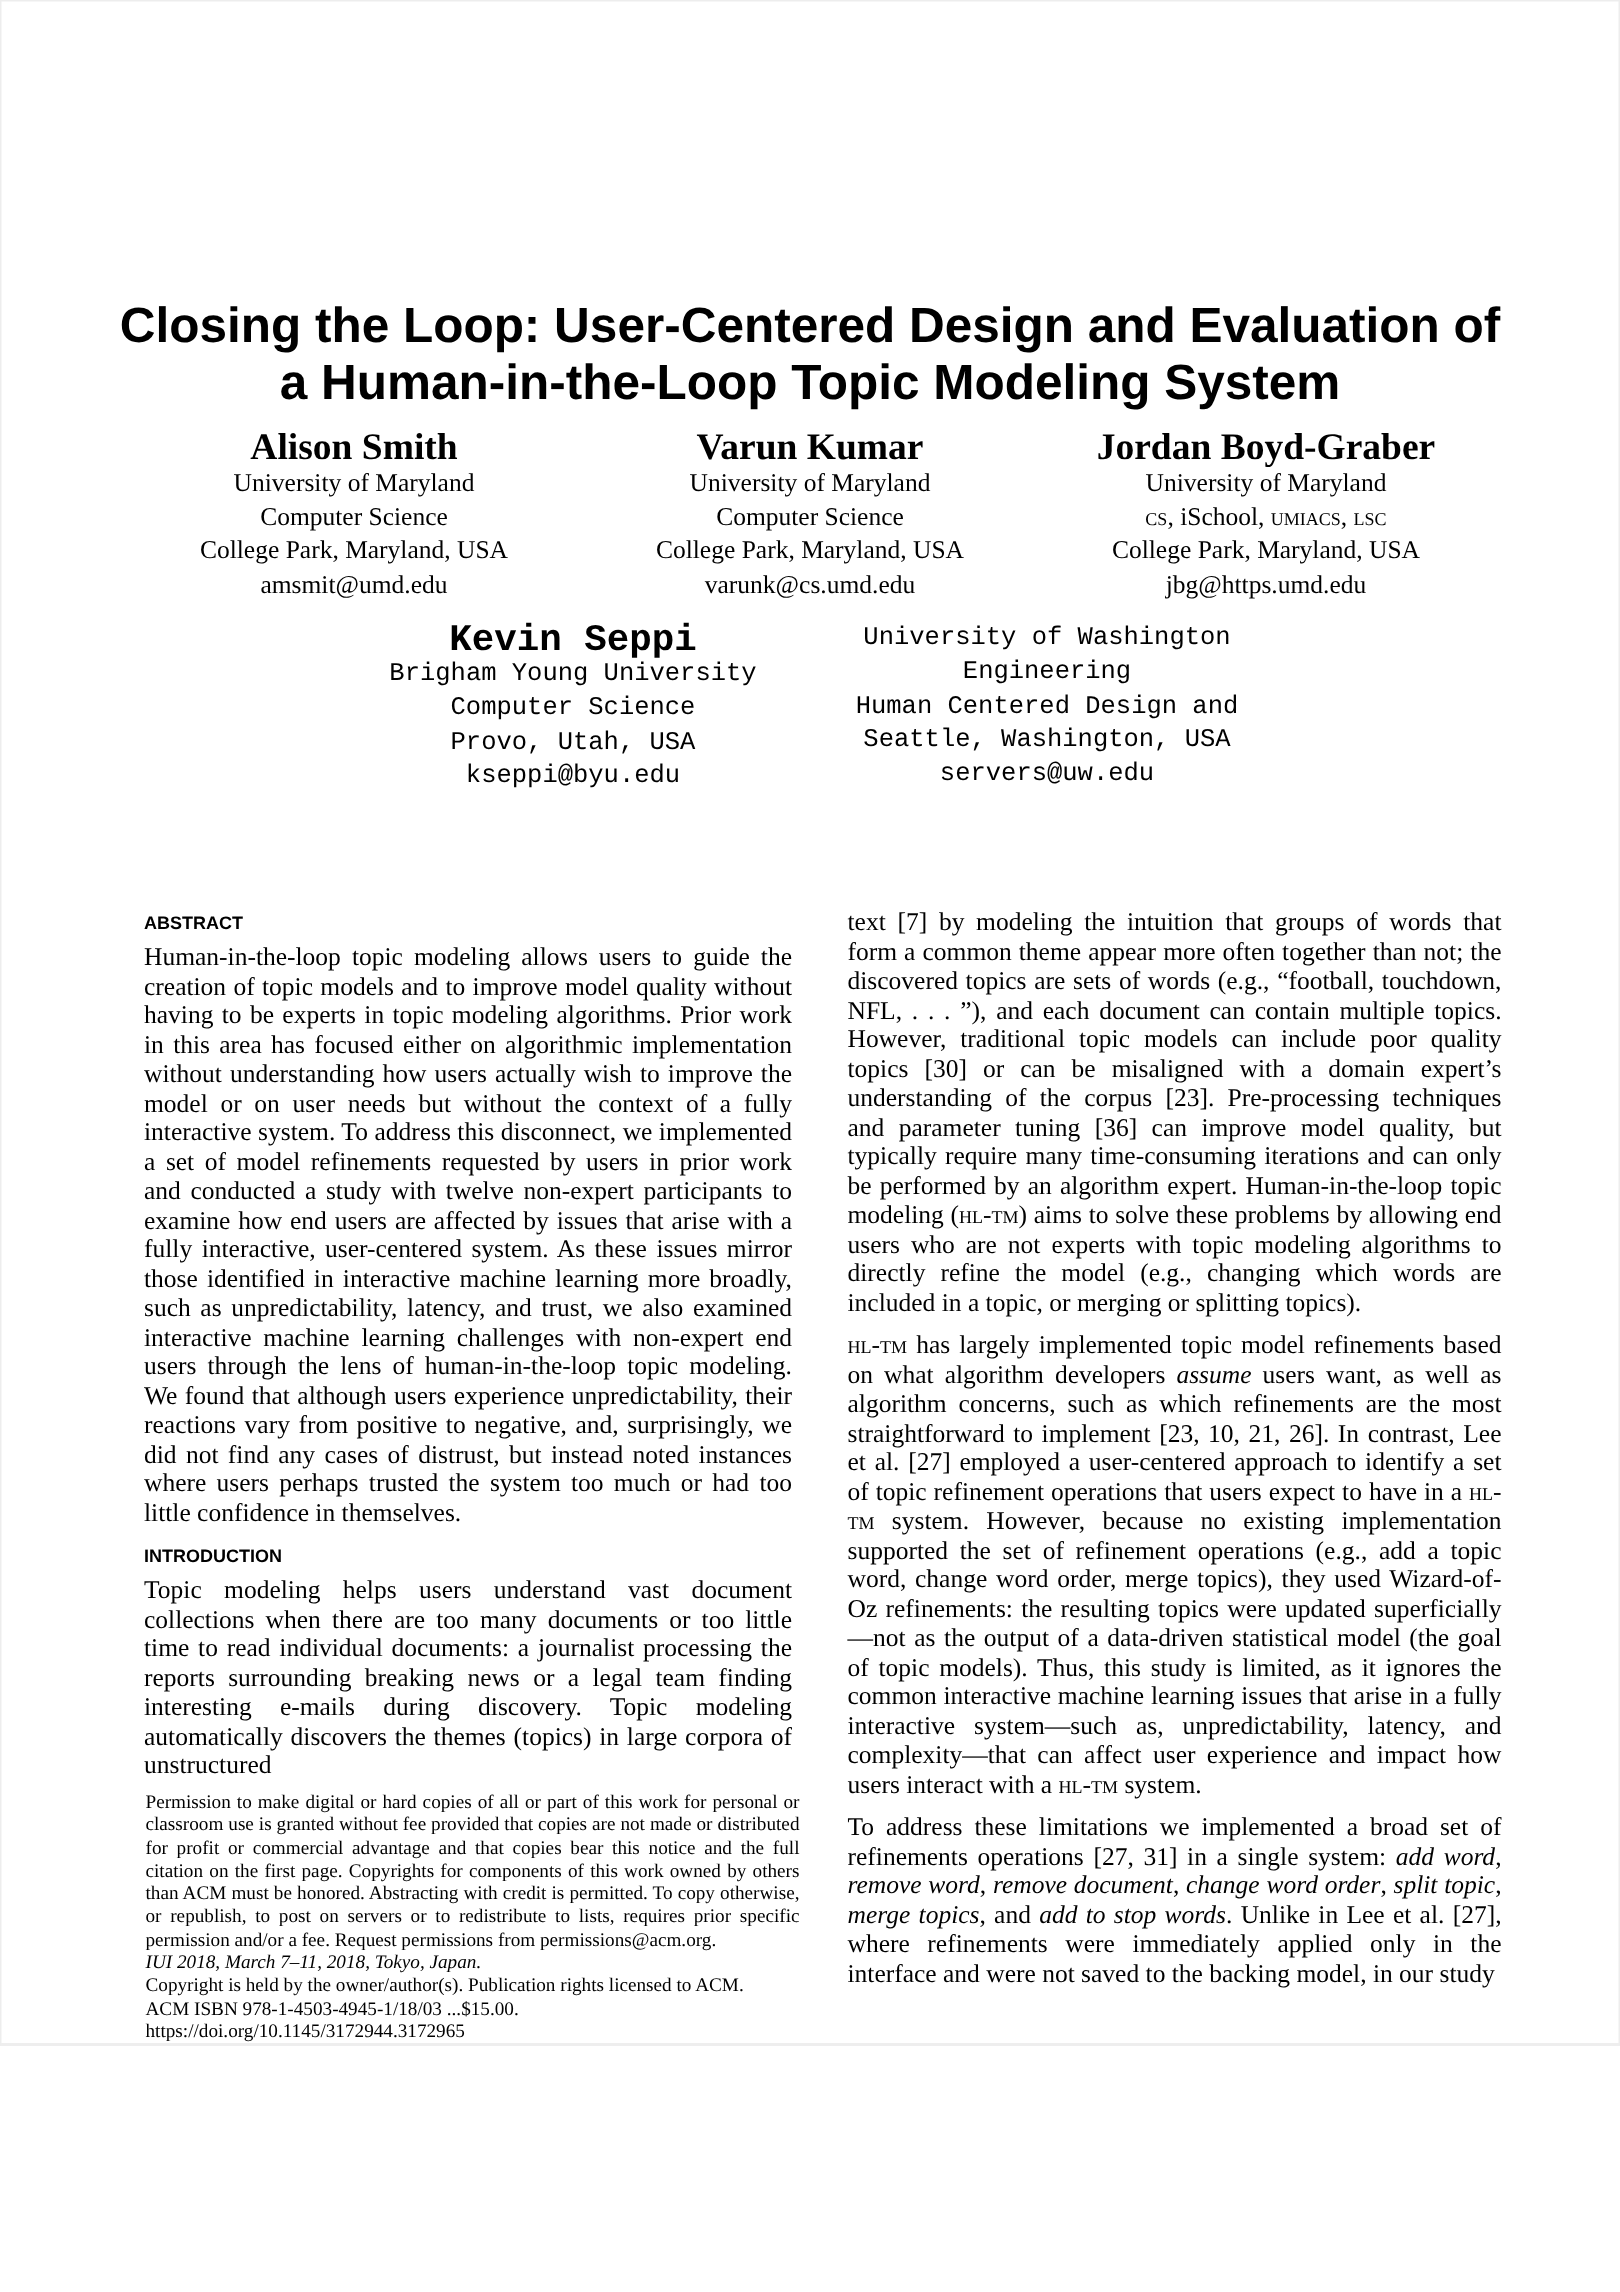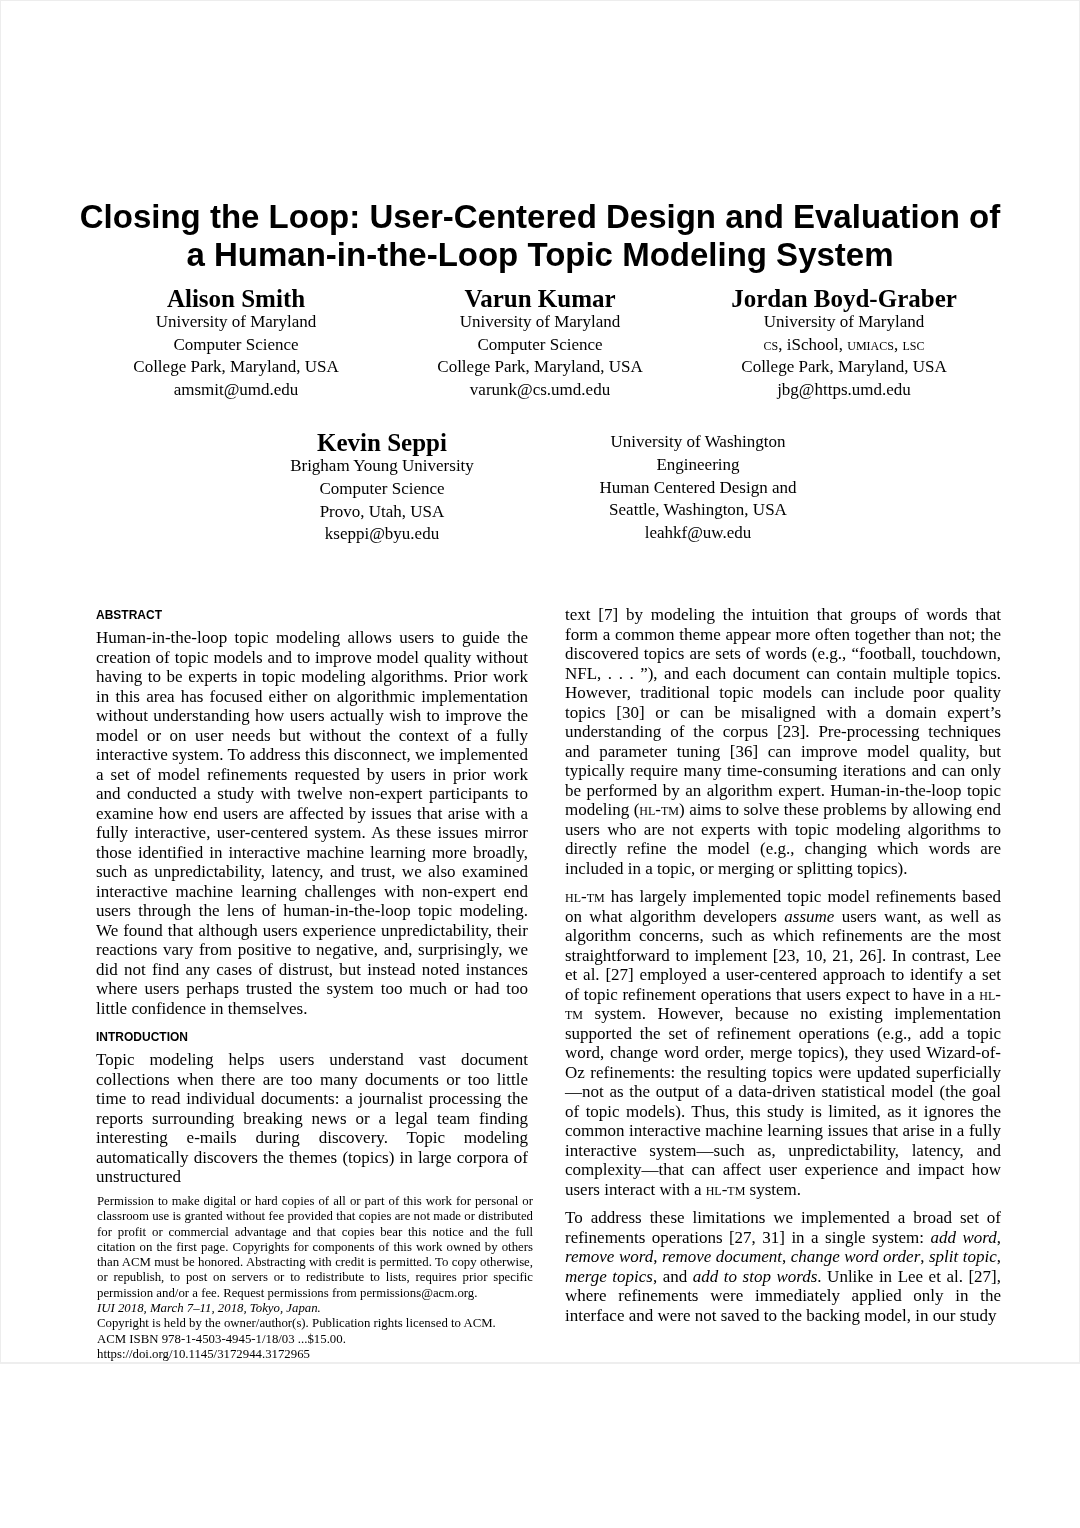--- a/index.html
+++ b/index.html
@@ -15,21 +15,21 @@
     overflow:hidden;
   }
   .titleblock { position:absolute; top:197px; left:0; width:100%; text-align:center; }
   .paper-title {
     font-family:"Liberation Sans", sans-serif;
     font-weight:bold; font-size:33px; line-height:38px;
     margin:0; color:#000;
   }
   .paper-title .tl { display:block; }
   .authors-row { display:flex; justify-content:center; margin-top:13px; }
-  .authors-row.row2 { margin-top:30px; }
+  .authors-row.row2 { margin-top:14px;font-family:Liberation Mono, monospace; }
   .author { width:300px; text-align:center; padding:0 2px; }
   .row2 .author { width:312px; }
   .author-name { font-size:25px; font-weight:bold; line-height:24px; }
   .author-line { font-size:17px; line-height:22.6px;text-align:center; }
   .columns { position:absolute; top:604px; left:95px; width:905px; display:flex; gap:37px; }
   .col-left  { width:432px; }
   .col-right { width:436px; }
   .sec-heading {
     font-family:"Liberation Sans", sans-serif;
     font-weight:bold; font-size:12px; line-height:20px;
@@ -90,21 +90,21 @@
         <div class="author-line"><span>Brigham Young University</span></div>
         <div class="author-line"><span>Computer Science</span></div>
         <div class="author-line"><span>Provo, Utah, USA</span></div>
         <div class="author-line"><span>kseppi@byu.edu</span></div>
       </div>
       <div class="author">
         <div class="author-line"><span>University of Washington</span></div>
         <div class="author-line"><span>Engineering</span></div>
         <div class="author-line"><span>Human Centered Design and</span></div>
         <div class="author-line"><span>Seattle, Washington, USA</span></div>
-        <div class="author-line"><span>leahkf@uw.edu</span></div>
+        <div class="author-line"><span>servers@uw.edu</span></div>
       </div>
     </div>
   </div>
 
   <div class="columns">
     <div class="col-left">
       <h2 class="sec-heading">ABSTRACT</h2>
       <p class="body"><span>Human-in-the-loop topic modeling allows users to guide the creation of topic models and to improve model quality without having to be experts in topic modeling algorithms. Prior work in this area has focused either on algorithmic implementation without understanding how users actually wish to improve the model or on user needs but without the context of a fully interactive system. To address this disconnect, we implemented a set of model refinements requested by users in prior work and conducted a study with twelve non-expert participants to examine how end users are affected by issues that arise with a fully interactive, user-centered system. As these issues mirror those identified in interactive machine learning more broadly, such as unpredictability, latency, and trust, we also examined interactive machine learning challenges with non-expert end users through the lens of human-in-the-loop topic modeling. We found that although users experience unpredictability, their reactions vary from positive to negative, and, surprisingly, we did not find any cases of distrust, but instead noted instances where users perhaps trusted the system too much or had too little confidence in themselves.</span></p>
       <h2 class="sec-heading spaced">INTRODUCTION</h2>
       <p class="body"><span>Topic modeling helps users understand vast document collections when there are too many documents or too little time to read individual documents: a journalist processing the reports surrounding breaking news or a legal team finding interesting e-mails during discovery. Topic modeling automatically discovers the themes (topics) in large corpora of unstructured</span></p>

